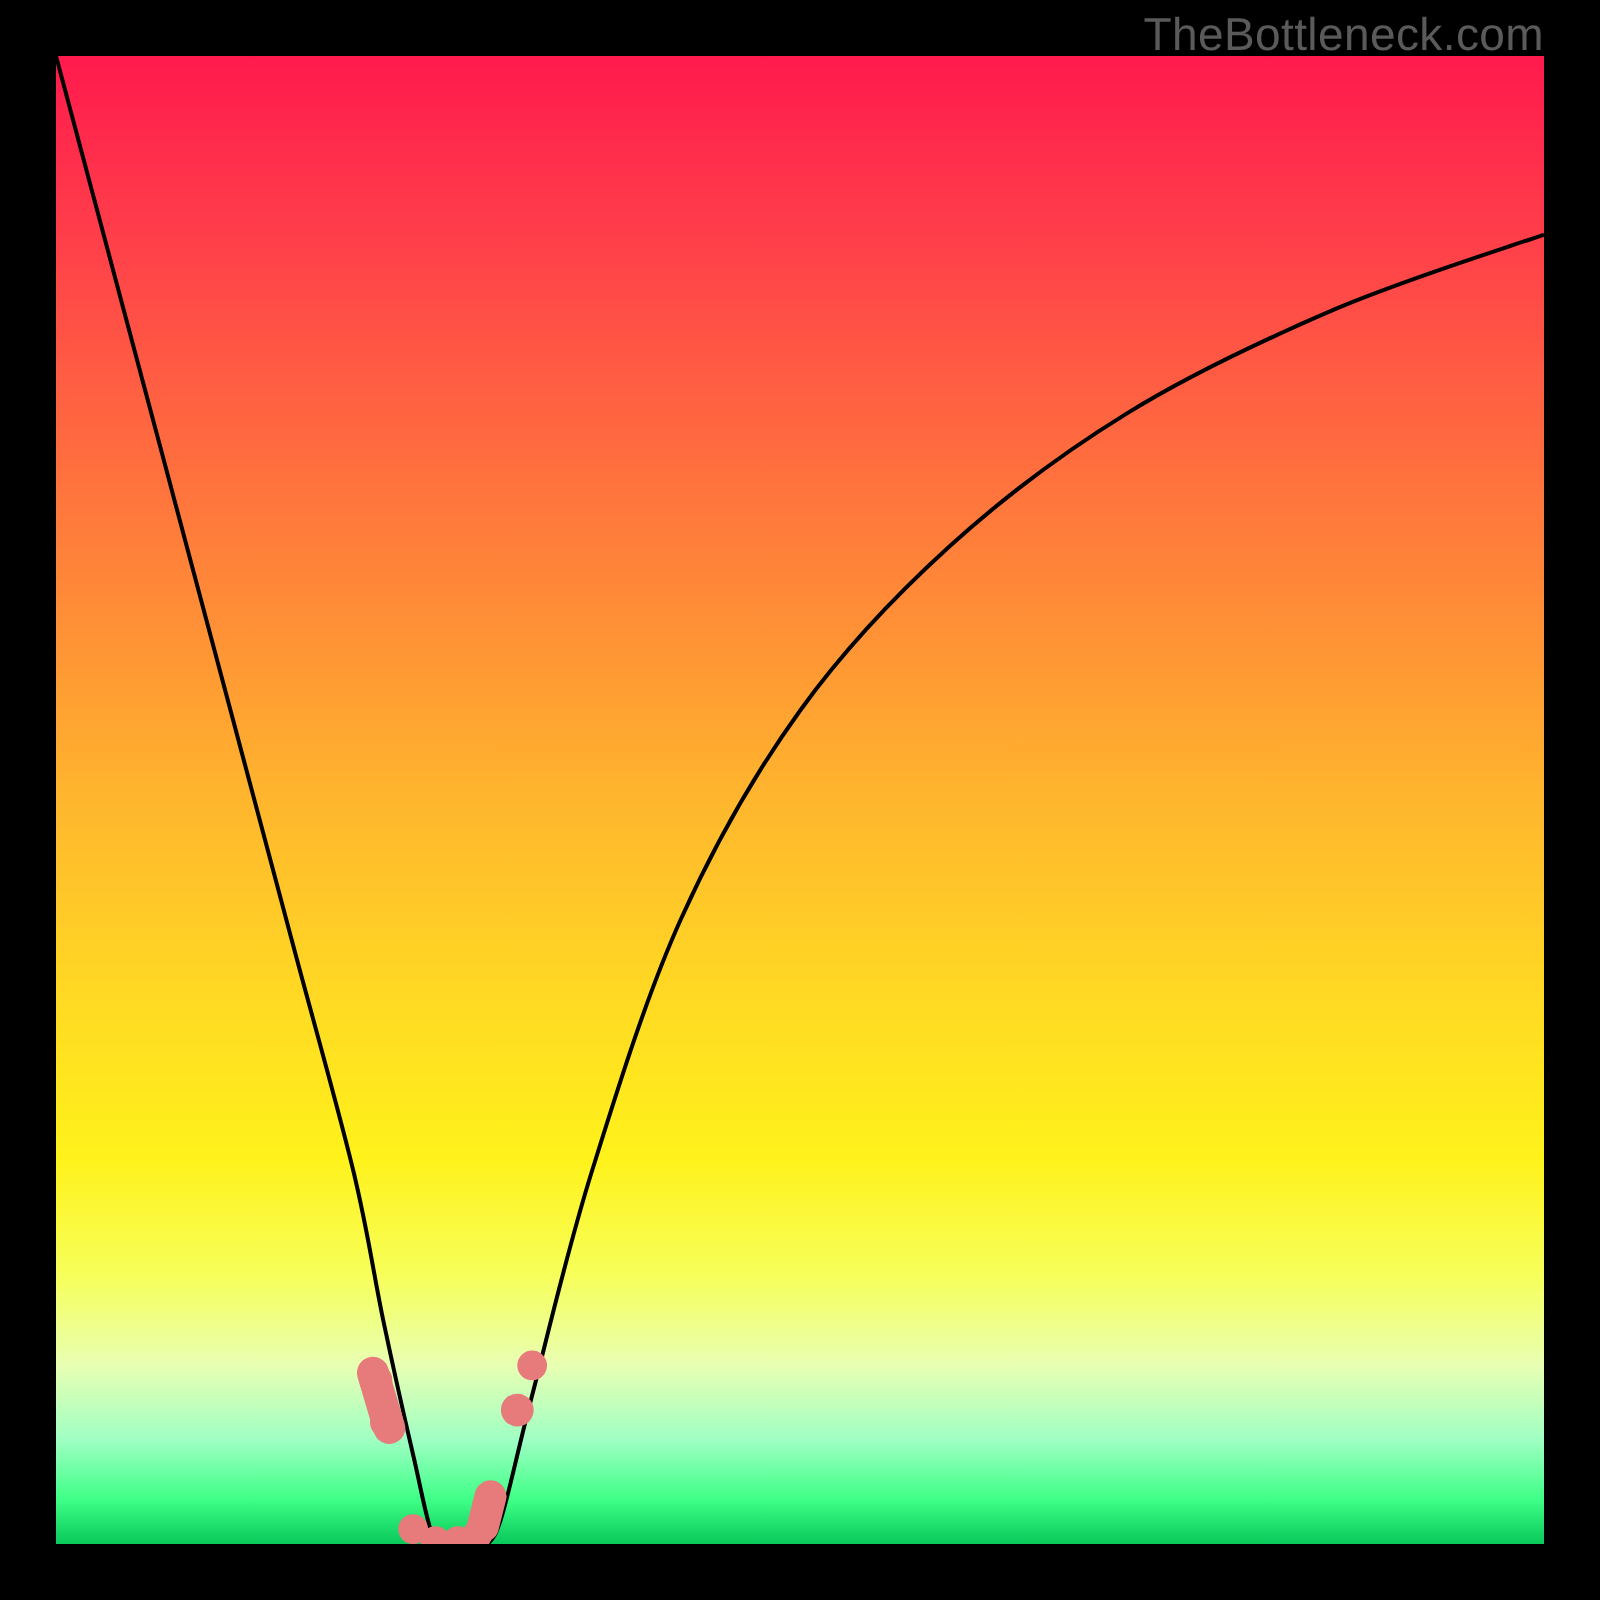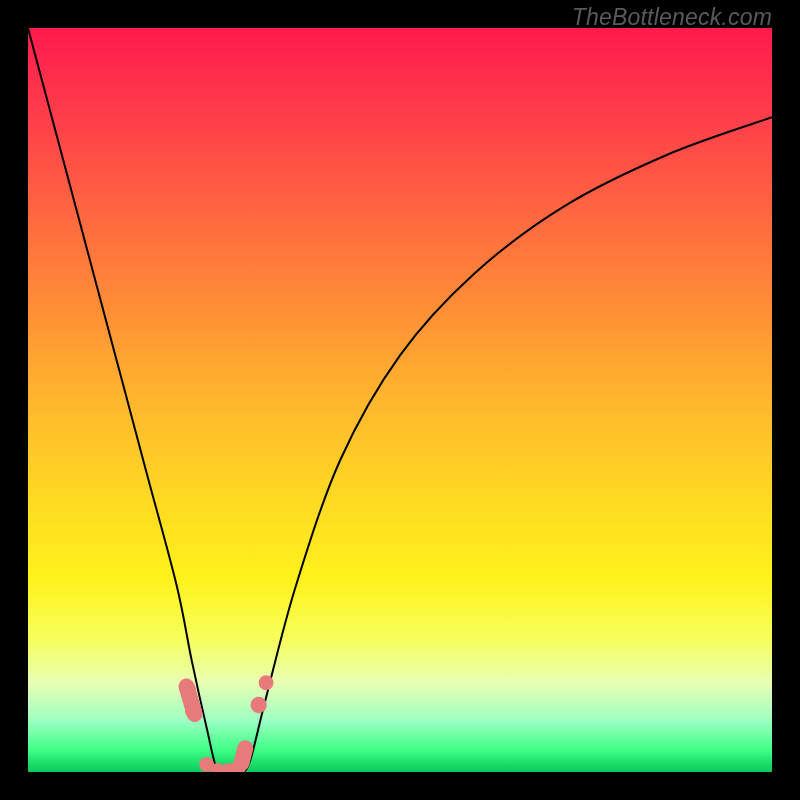--- a/index.html
+++ b/index.html
@@ -43,21 +43,20 @@
     );
   }
   .watermark {
     position: absolute;
     top: 4px;
     right: 28px;
     color: #5a5a5a;
     font-size: 23px;
     font-weight: 500;
     letter-spacing: 0.2px;
-    font-style: italic;
   }
   svg.curve-layer {
     position: absolute;
     top: 0;
     left: 0;
     width: 744px;
     height: 744px;
   }
   .curve {
     fill: none;

